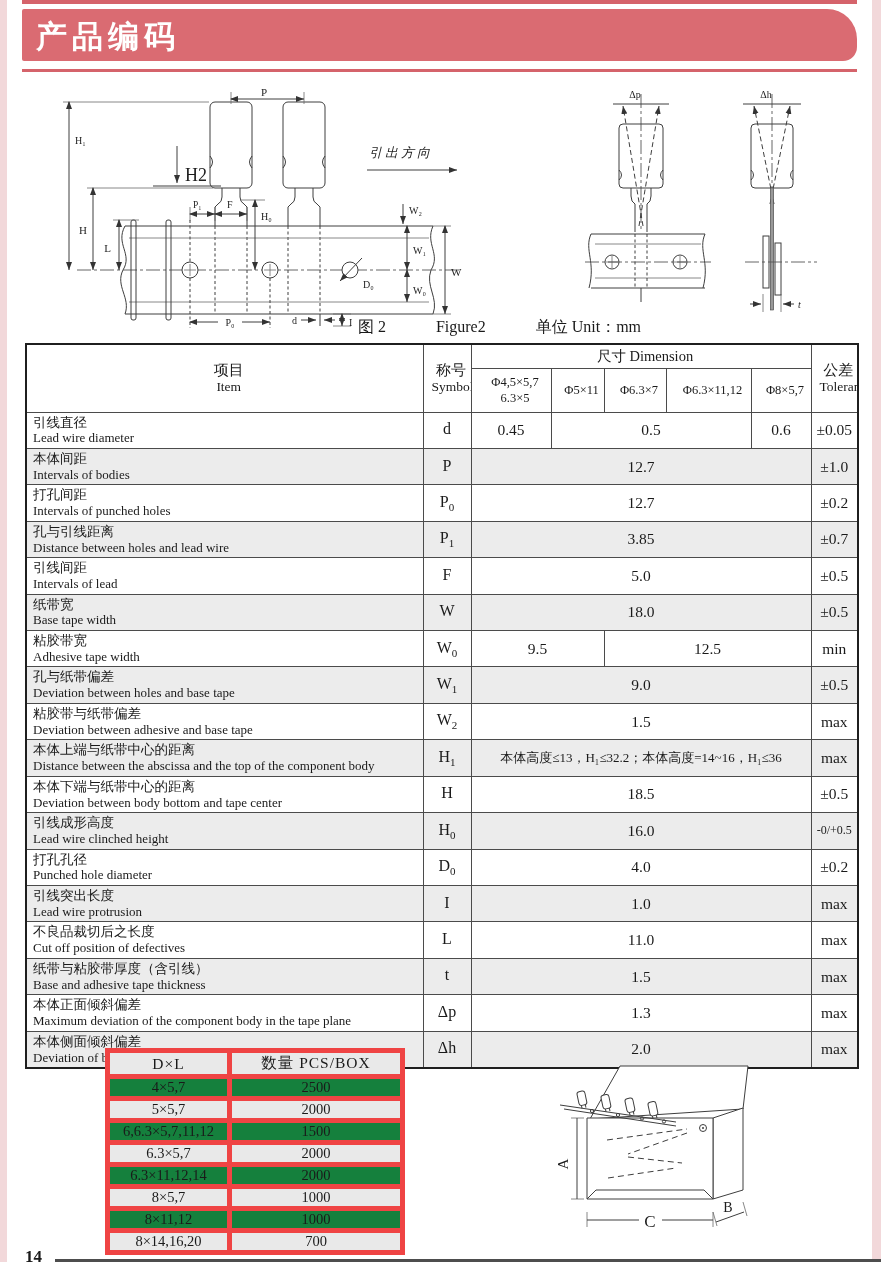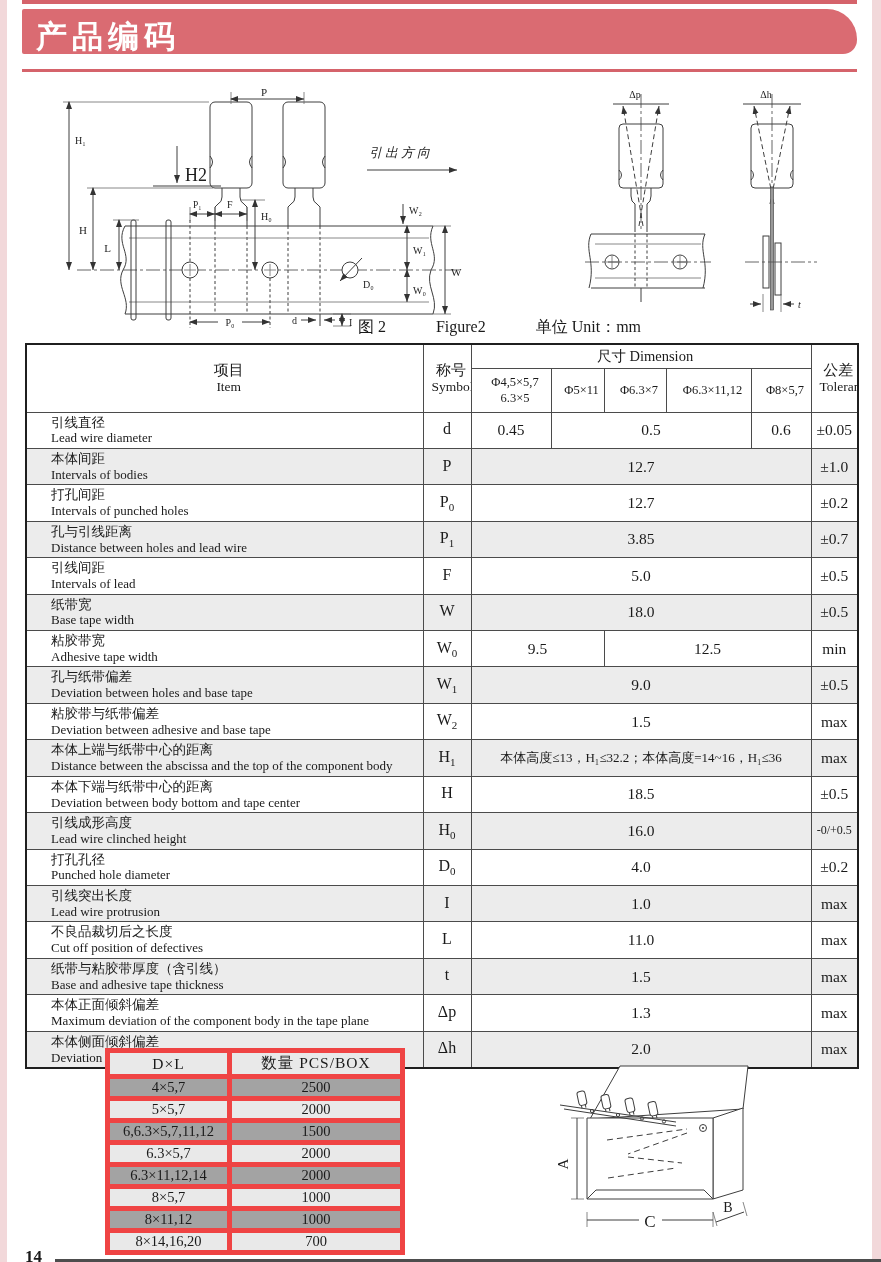--- a/index.html
+++ b/index.html
@@ -2,21 +2,21 @@
 <html><head>
 <meta charset="utf-8">
 <style>
   html,body{margin:0;padding:0;background:#fff;}
   .page{position:relative;width:881px;height:1262px;background:#fff;overflow:hidden;
         font-family:"Liberation Serif","DejaVu Serif",serif;color:#1a1a1a;}
   .edge{position:absolute;top:0;bottom:0;background:#f2d8da;}
   .edge.l{left:0;width:7px;}
   .edge.r{right:0;width:9px;}
   .rule-top{position:absolute;left:22px;top:0;width:835px;height:4px;background:#d5636b;}
-  .banner{position:absolute;left:22px;top:9px;width:835px;height:45px;background:#da6b72;
+  .banner{position:absolute;left:22px;top:9px;width:835px;height:52px;background:#da6b72;
           border-radius:2px 30px 14px 2px;}
   .banner h1{margin:0;padding:7px 0 0 14px;font-family:"Liberation Sans",sans-serif;
              font-weight:bold;font-size:31px;color:#fff;letter-spacing:5px;}
   .rule-banner{position:absolute;left:22px;top:69px;width:835px;height:3px;background:#d5636b;}
   .fig-tape{position:absolute;left:35px;top:86px;}
   .fig-tilt{position:absolute;left:585px;top:86px;}
   .fig-box{position:absolute;left:480px;top:1052px;}
   .caption{position:absolute;left:0;right:0;top:317px;padding-left:118px;text-align:center;
            font-size:16px;white-space:nowrap;}
   .caption span{margin:0 23px;}
@@ -26,35 +26,35 @@
             padding:0;overflow:hidden;}
   table.dim thead th{font-weight:normal;background:#fff;padding-left:8px;}
   table.dim thead tr.h1{height:24px;}
   table.dim thead tr.h2{height:44px;}
   .dim .hzh{font-size:15px;line-height:1.25;text-align:center;}
   .dim .hen{font-size:13.5px;line-height:1.1;}
   .dim .hdim{font-size:14.5px;}
   .dim .szc{font-size:12.5px;line-height:1.3;}
   table.dim tbody tr{height:34.5px;}
   table.dim tbody tr:nth-child(even) td{background:#ececec;}
-  .dim td.item{text-align:left;padding:2px 4px 2px 24px;}
+  .dim td.item{text-align:left;padding:2px 4px 2px 6px;}
   .dim .zh{font-size:13.5px;line-height:1.25;}
   .dim .en{font-size:13px;line-height:1.12;}
   .dim td.sym{font-size:16px;}
   .dim td.sym sub{font-size:11px;}
   .dim td.val,.dim td.tol{font-size:15.5px;white-space:nowrap;}
   .dim td.val.small{font-size:13px;}
   .dim td.tol.small{font-size:12px;}
   table.pcs{position:absolute;left:105px;top:1048px;width:295px;border-collapse:collapse;
             table-layout:fixed;border:2px solid #1f1f1f;}
   table.pcs th,table.pcs td{border:5px solid #ef4444;text-align:center;padding:0;}
   table.pcs thead tr{height:25px;}
   table.pcs thead th{font-size:15.5px;font-weight:normal;background:#e9e9e9;letter-spacing:1px;}
   table.pcs tbody tr{height:22px;}
-  table.pcs tbody td{font-size:14.5px;background:#a3a3a3;}
+  table.pcs tbody td{font-size:14.5px;background:#15803d;}
   table.pcs tbody tr:nth-child(even) td{background:#e9e9e9;}
   .pagenum{position:absolute;left:25px;top:1247px;font-weight:bold;font-size:17px;}
   .rule-bottom{position:absolute;left:55px;top:1259px;width:826px;height:3px;background:#4d4d4d;}
   svg{display:block;}
   svg text{font-family:"Liberation Serif","DejaVu Serif",serif;fill:#1d1d1d;}
   svg .lb{font-size:10px;}
   svg .lb11{font-size:11px;}
   svg .lb9{font-size:9.5px;}
   svg .st{stroke:#3e3e3e;fill:none;stroke-width:1;}
   svg .stw{stroke:#3e3e3e;fill:#fff;stroke-width:1;}

